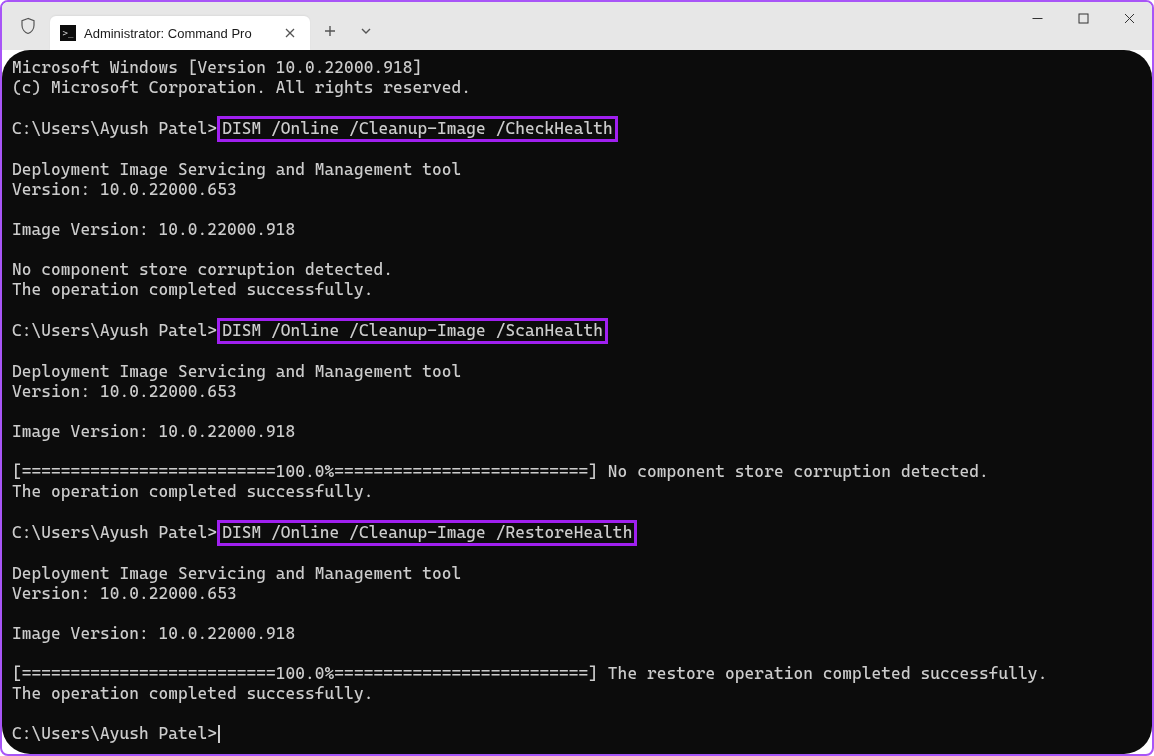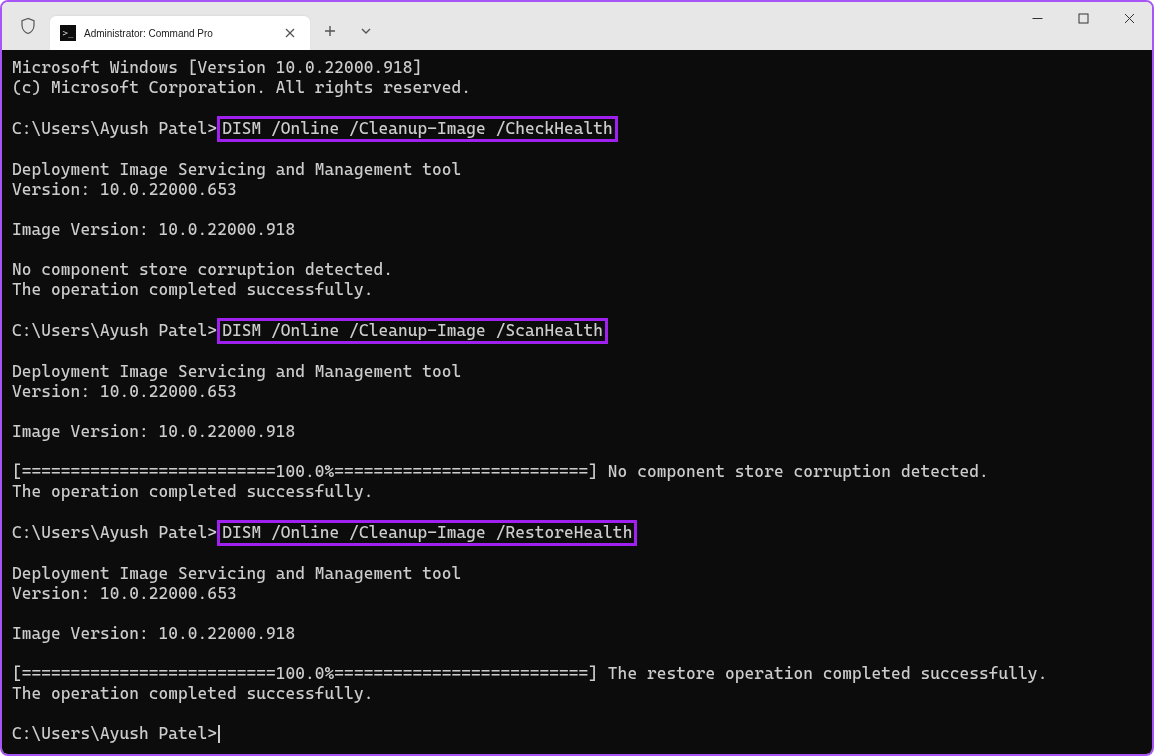--- a/index.html
+++ b/index.html
@@ -56,21 +56,21 @@
       height: 16px;
       background: #0c0c0c;
       display: flex;
       align-items: center;
       justify-content: center;
       font-size: 9px;
       color: #ccc;
       font-family: monospace;
     }
     .tab-title {
-      font-size: 10px;
+      font-size: 13px;
       color: #1a1a1a;
       white-space: nowrap;
       overflow: hidden;
       text-overflow: ellipsis;
     }
     .tab-close {
       margin-left: auto;
       width: 20px;
       height: 20px;
       display: flex;
@@ -104,20 +104,21 @@
       flex: 1;
       background: #0c0c0c;
       color: #cccccc;
       font-family: "Cascadia Mono", "Consolas", monospace;
       font-size: 16.5px;
       line-height: 20px;
       padding: 8px 10px;
       white-space: pre;
       overflow: hidden;
       letter-spacing: 0.1px;
+      border-radius: 28px;
     }
     .hl {
       display: inline-block;
       border: 3px solid #a020f0;
       padding: 0 2px;
       margin: -2px 0;
       line-height: 20px;
     }
     .cursor {
       display: inline-block;

